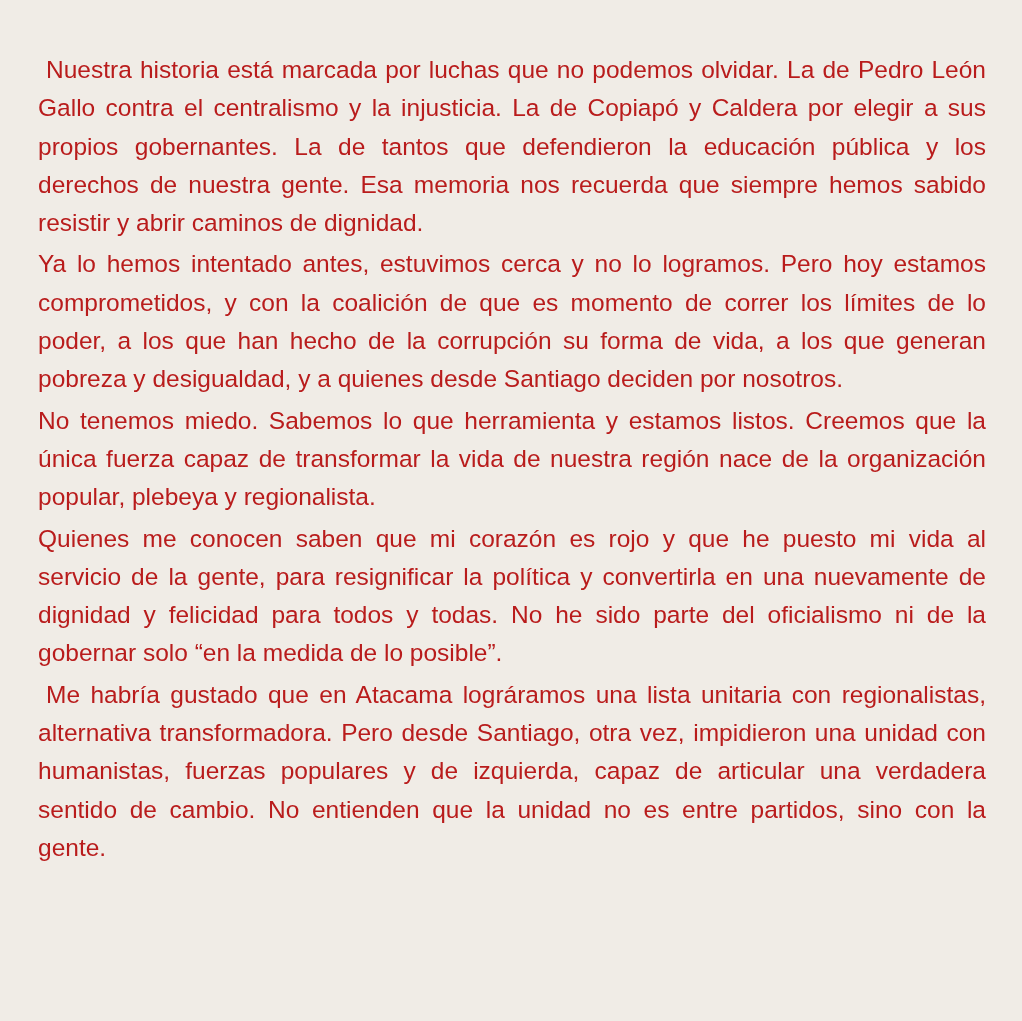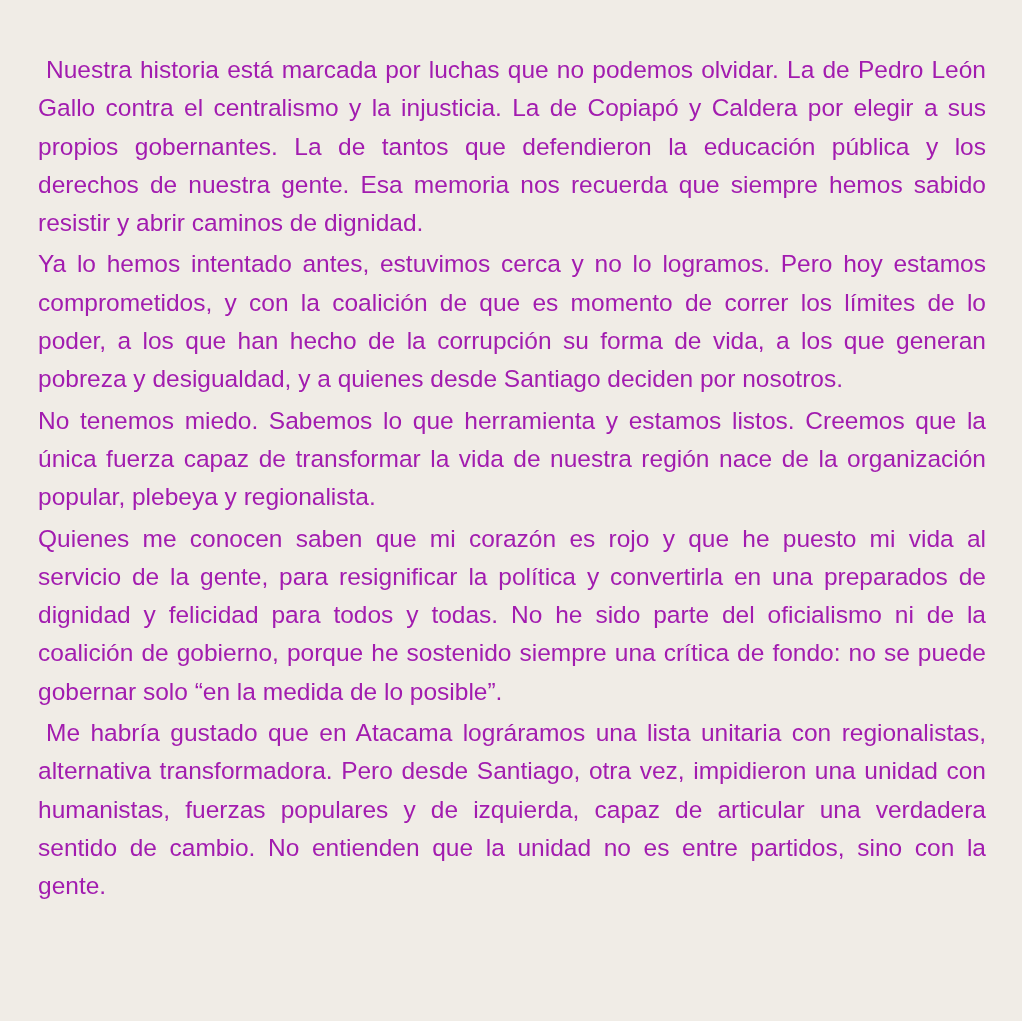--- a/index.html
+++ b/index.html
@@ -35,44 +35,43 @@
     text-align-last: left;
   }
   .line.indent {
     text-indent: 8px;
   }
 </style>
 </head>
 <body style="background: rgb(240, 236, 230);">
 
 <main>
-  <div class="text-block" id="text-block" style="color: #a21caf;">
+  <div class="text-block" id="text-block" style="color: #b91c1c;">
       <div class="paragraph">
         <div class="line indent">Nuestra historia está marcada por luchas que no podemos olvidar. La de Pedro León</div>
         <div class="line">Gallo contra el centralismo y la injusticia. La de Copiapó y Caldera por elegir a sus</div>
         <div class="line">propios gobernantes. La de tantos que defendieron la educación pública y los</div>
         <div class="line">derechos de nuestra gente. Esa memoria nos recuerda que siempre hemos sabido</div>
         <div class="line last">resistir y abrir caminos de dignidad.</div>
       </div>
       <div class="paragraph">
         <div class="line">Ya lo hemos intentado antes, estuvimos cerca y no lo logramos. Pero hoy estamos</div>
         <div class="line">comprometidos, y con la coalición de que es momento de correr los límites de lo</div>
         <div class="line">poder, a los que han hecho de la corrupción su forma de vida, a los que generan</div>
         <div class="line last">pobreza y desigualdad, y a quienes desde Santiago deciden por nosotros.</div>
       </div>
       <div class="paragraph">
         <div class="line">No tenemos miedo. Sabemos lo que herramienta y estamos listos. Creemos que la</div>
         <div class="line">única fuerza capaz de transformar la vida de nuestra región nace de la organización</div>
         <div class="line last">popular, plebeya y regionalista.</div>
       </div>
       <div class="paragraph">
         <div class="line">Quienes me conocen saben que mi corazón es rojo y que he puesto mi vida al</div>
-        <div class="line">servicio de la gente, para resignificar la política y convertirla en una preparados de</div>
+        <div class="line">servicio de la gente, para resignificar la política y convertirla en una nuevamente de</div>
         <div class="line">dignidad y felicidad para todos y todas. No he sido parte del oficialismo ni de la</div>
-        <div class="line">coalición de gobierno, porque he sostenido siempre una crítica de fondo: no se puede</div>
         <div class="line last">gobernar solo “en la medida de lo posible”.</div>
       </div>
       <div class="paragraph">
         <div class="line indent">Me habría gustado que en Atacama lográramos una lista unitaria con regionalistas,</div>
         <div class="line">alternativa transformadora. Pero desde Santiago, otra vez, impidieron una unidad con</div>
         <div class="line">humanistas, fuerzas populares y de izquierda, capaz de articular una verdadera</div>
         <div class="line">sentido de cambio. No entienden que la unidad no es entre partidos, sino con la</div>
         <div class="line last">gente.</div>
       </div>
     </div>

